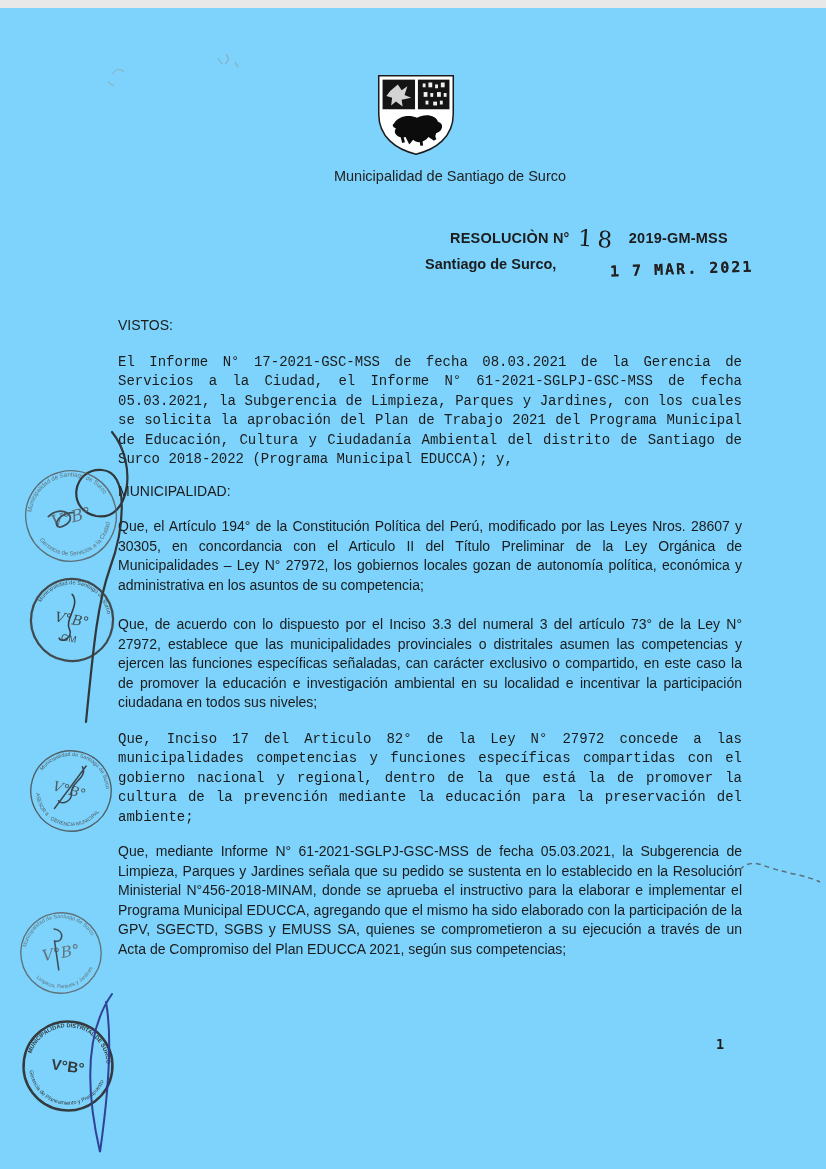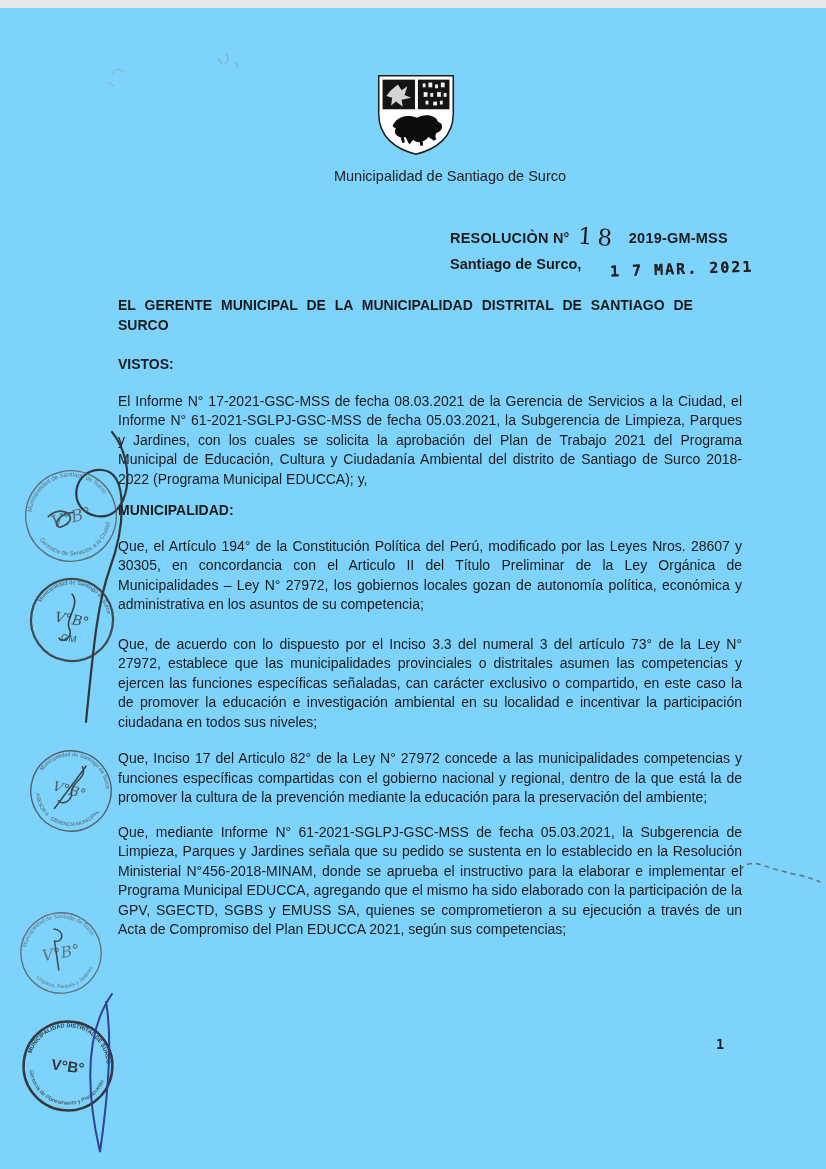--- a/index.html
+++ b/index.html
@@ -5,37 +5,37 @@
   html,body{margin:0;padding:0;background:#e8e8e8;}
   .page{
     position:relative;width:826px;height:1169px;margin:8px auto;
     background:#7dd3fc;overflow:hidden;
     font-family:"Liberation Sans",sans-serif;color:#1c1c1c;
   }
   .abs{position:absolute;}
   
   .org-name{left:300px;top:160px;width:300px;text-align:center;
     font-size:14.5px;color:#222;}
-  .res-line{left:450px;top:222px;display:flex;align-items:flex-start;
+  .res-line{left:450px;top:222px;display:flex;align-items:flex-end;
     font-weight:bold;font-size:14.5px;letter-spacing:.2px;}
   .res-num{font-family:"DejaVu Serif",serif;font-weight:normal;font-size:23px;
     letter-spacing:5px;transform:rotate(4deg);margin:0 12px 0 8px;line-height:14px;}
-  .place-line{left:450px;top:248px;font-weight:bold;font-size:14.5px;}
+  .place-line{left:425px;top:248px;font-weight:bold;font-size:14.5px;}
   .date-stamp{left:610px;top:252px;font-family:"DejaVu Sans Mono",monospace;
     font-weight:bold;font-size:15px;letter-spacing:2px;color:#222;
     transform:rotate(-2deg);text-shadow:0 0 .5px #333;}
   
   .textcol{left:118px;top:288px;width:624px;font-size:14px;line-height:19.5px;
     text-align:justify;color:#1b1b1b;}
   .textcol p{margin:0;}
-  .h-bold{font-weight:bold;}
+  .h-bold{font-weight:normal;}
   .heading-l1{display:block;font-weight:bold;word-spacing:5px;}
   .heading-l2{display:block;font-weight:bold;}
   .mt20{margin-top:20px!important;}
-  .mt17{margin-top:17px!important;}
+  .mt17{margin-top:17px!important;font-family:Liberation Mono, monospace;}
   .mt16{margin-top:16px!important;}
   .mt15{margin-top:15px!important;}
   .mt12{margin-top:12px!important;}
   .page-num{left:700px;top:1028px;width:40px;text-align:center;
     font-weight:bold;font-size:13.5px;font-family:"DejaVu Sans Mono",monospace;}
   
   svg.stamp{position:absolute;overflow:visible;}
   .ring{fill:none;stroke:currentColor;}
   .ringtext{fill:currentColor;font-family:"Liberation Sans",sans-serif;}
   .vb{fill:currentColor;font-family:"DejaVu Serif",serif;font-style:italic;}
@@ -82,24 +82,20 @@
   <div class="abs res-line">
     <span>RESOLUCIÒN N°</span>
     <span class="res-num">18</span>
     <span>2019-GM-MSS</span>
   </div>
 
   <div class="abs place-line">Santiago de Surco,</div>
   <div class="abs date-stamp">1 7 MAR. 2021</div>
 
   <div class="abs textcol">
-    <p>
-      <span class="heading-l1">EL GERENTE MUNICIPAL DE LA MUNICIPALIDAD DISTRITAL DE SANTIAGO DE</span>
-      <span class="heading-l2">SURCO</span>
-    </p>
     <p class="h-bold mt20">VISTOS:</p>
     <p class="mt17">El Informe N° 17-2021-GSC-MSS de fecha 08.03.2021 de la Gerencia de Servicios a la Ciudad, el Informe N° 61-2021-SGLPJ-GSC-MSS de fecha 05.03.2021, la Subgerencia de Limpieza, Parques y Jardines, con los cuales se solicita la aprobación del Plan de Trabajo 2021 del Programa Municipal de Educación, Cultura y Ciudadanía Ambiental del distrito de Santiago de Surco 2018-2022 (Programa Municipal EDUCCA); y,</p>
     <p class="h-bold mt12">MUNICIPALIDAD:</p>
     <p class="mt16">Que, el Artículo 194° de la Constitución Política del Perú, modificado por las Leyes Nros. 28607 y 30305, en concordancia con el Articulo II del Título Preliminar de la Ley Orgánica de Municipalidades – Ley N° 27972, los gobiernos locales gozan de autonomía política, económica y administrativa en los asuntos de su competencia;</p>
     <p class="mt20">Que, de acuerdo con lo dispuesto por el Inciso 3.3 del numeral 3 del artículo 73° de la Ley N° 27972, establece que las municipalidades provinciales o distritales asumen las competencias y ejercen las funciones específicas señaladas, can carácter exclusivo o compartido, en este caso la de promover la educación e investigación ambiental en su localidad e incentivar la participación ciudadana en todos sus niveles;</p>
     <p class="mt17">Que, Inciso 17 del Articulo 82° de la Ley N° 27972 concede a las municipalidades competencias y funciones específicas compartidas con el gobierno nacional y regional, dentro de la que está la de promover la cultura de la prevención mediante la educación para la preservación del ambiente;</p>
     <p class="mt15">Que, mediante Informe N° 61-2021-SGLPJ-GSC-MSS de fecha 05.03.2021, la Subgerencia de Limpieza, Parques y Jardines señala que su pedido se sustenta en lo establecido en la Resolución Ministerial N°456-2018-MINAM, donde se aprueba el instructivo para la elaborar e implementar el Programa Municipal EDUCCA, agregando que el mismo ha sido elaborado con la participación de la GPV, SGECTD, SGBS y EMUSS SA, quienes se comprometieron a su ejecución a través de un Acta de Compromiso del Plan EDUCCA 2021, según sus competencias;</p>
   </div>
 
   <div class="abs page-num">1</div>

